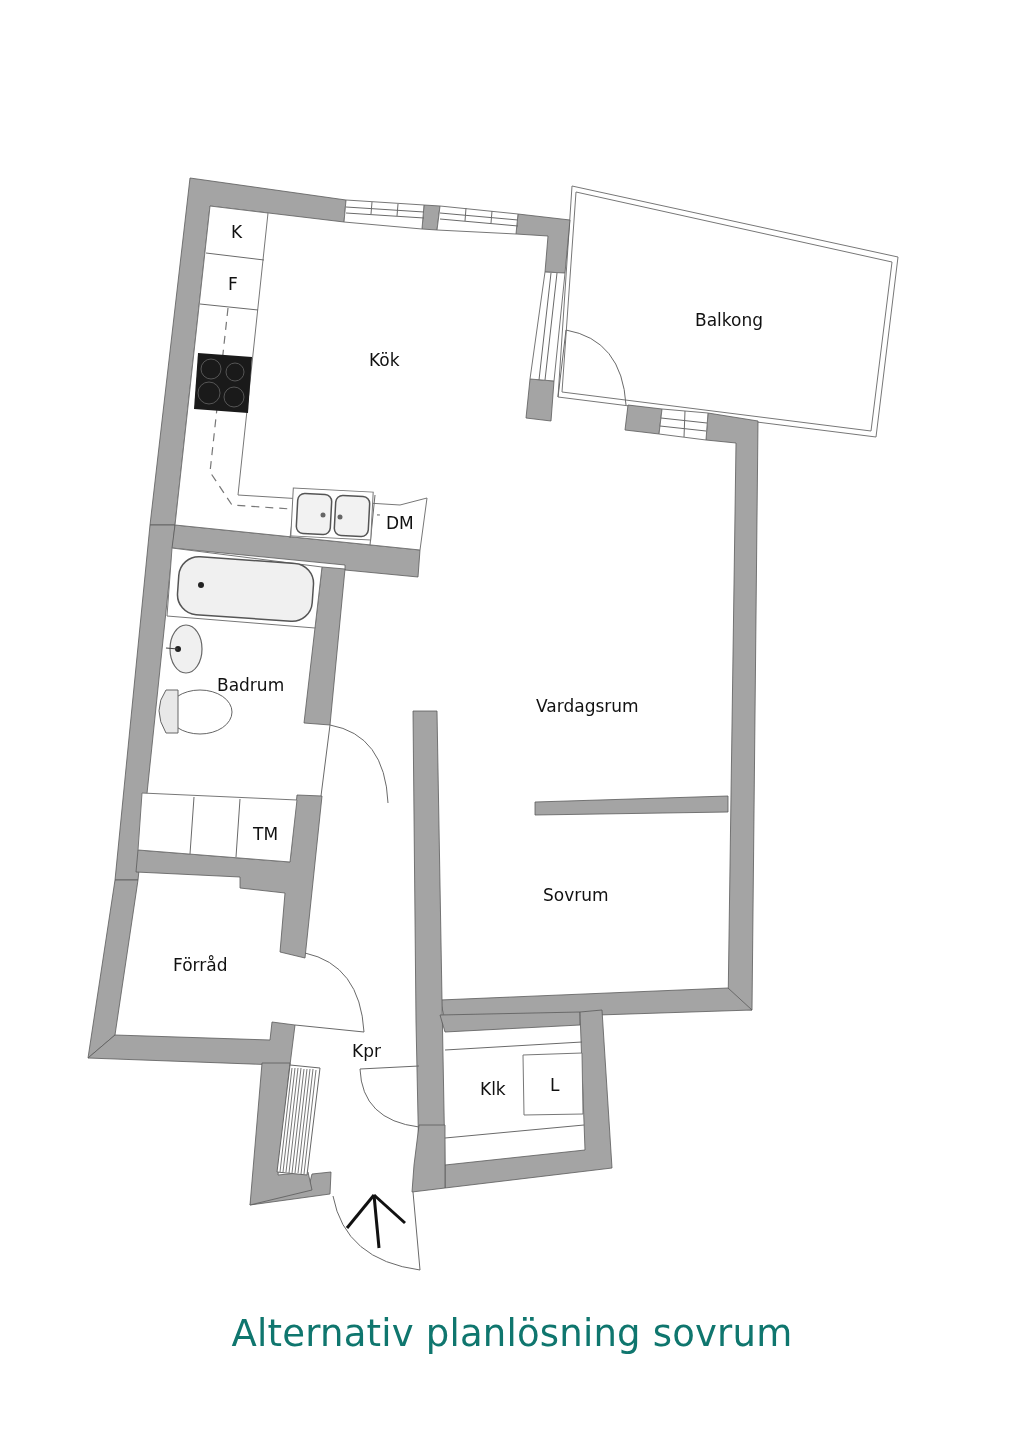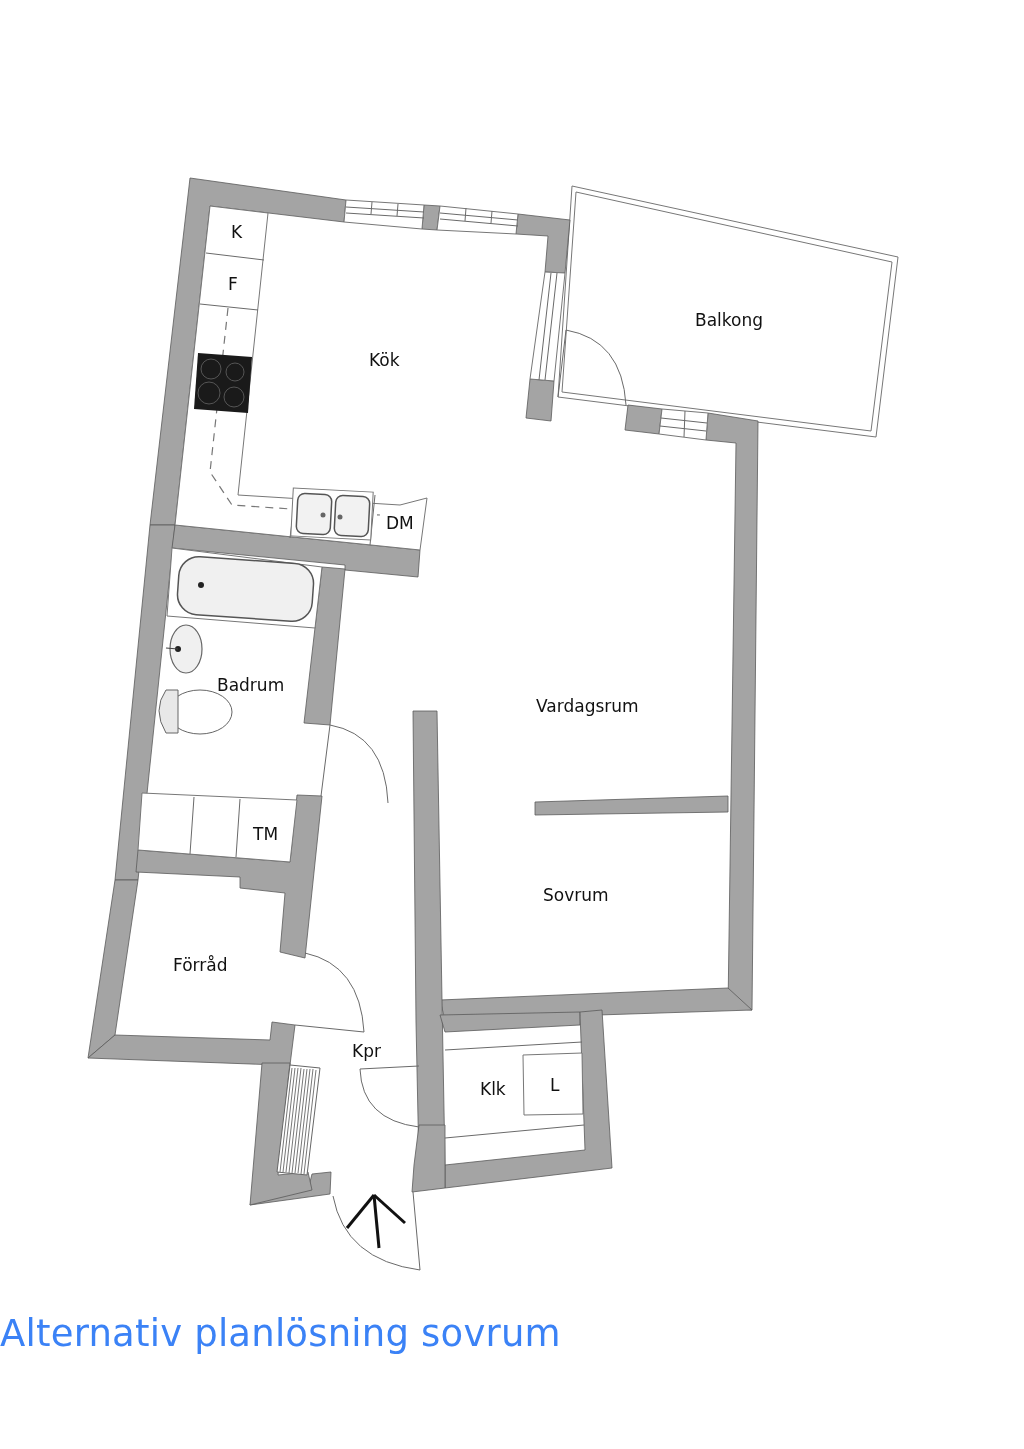--- a/index.html
+++ b/index.html
@@ -4,22 +4,22 @@
 <style>
   html, body { margin: 0; padding: 0; background: #ffffff; }
   body { width: 1024px; height: 1449px; position: relative; overflow: hidden; }
   #plan { position: absolute; left: 0; top: 0; width: 1024px; height: 1449px; }
   .wall { fill: #a4a4a4; stroke: #5a5a5a; stroke-width: 0.8; }
   .line { fill: none; stroke: #6a6a6a; stroke-width: 1; }
   .thin { fill: #ffffff; stroke: #777777; stroke-width: 1; }
   .dash { fill: none; stroke: #777777; stroke-width: 1.2; stroke-dasharray: 8 6; }
   .label { font-family: "DejaVu Sans", sans-serif; font-size: 17px; fill: #111111; }
   .caption {
-    position: absolute; left: 0; width: 1024px; top: 1312px; 
-    font-family: "DejaVu Sans", sans-serif; font-size: 37px; color: #3b82f6; letter-spacing: 0.2px;
+    position: absolute; left: 0; width: 1024px; top: 1312px; text-align: center;
+    font-family: "DejaVu Sans", sans-serif; font-size: 37px; color: #0f766e; letter-spacing: 0.2px;
   }
 </style>
 </head>
 <body>
 
 <svg id="plan" viewBox="0 0 1024 1449" xmlns="http://www.w3.org/2000/svg">
 
   <g>
     <polygon class="thin" points="572,186 898,257 876,437 558,397"></polygon>
     <polygon class="thin" points="576,192 892,262 871,431 562,392" fill="none"></polygon>

